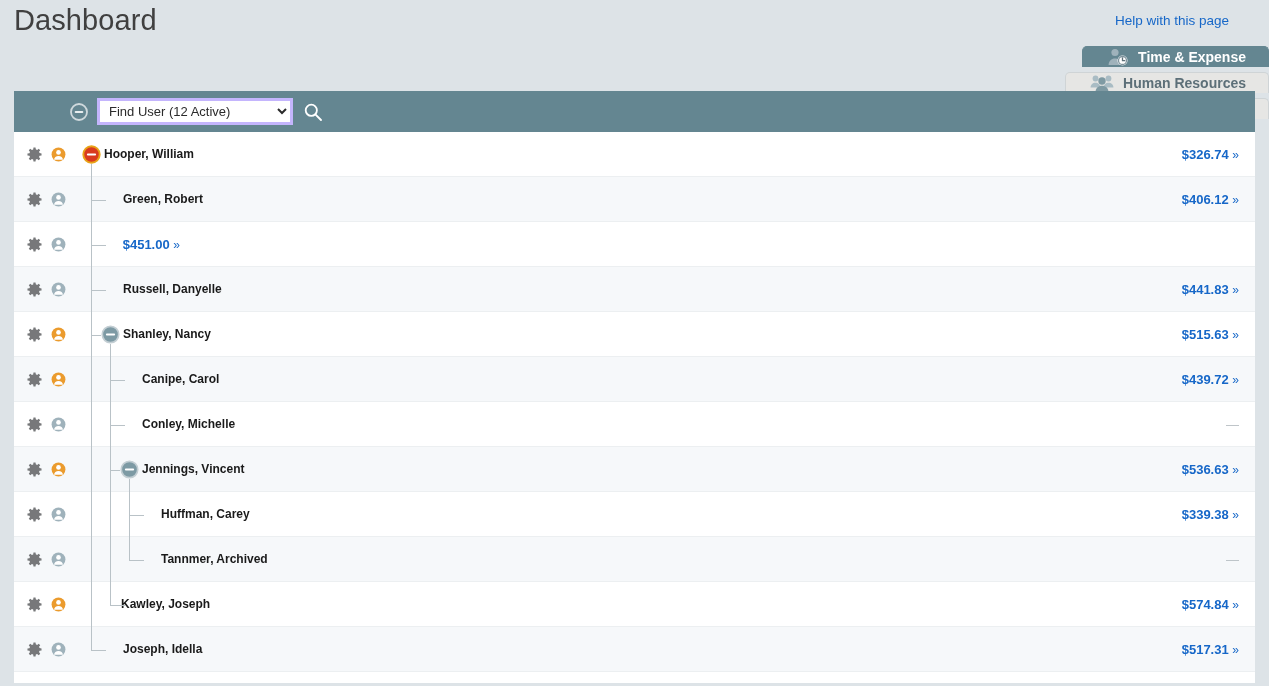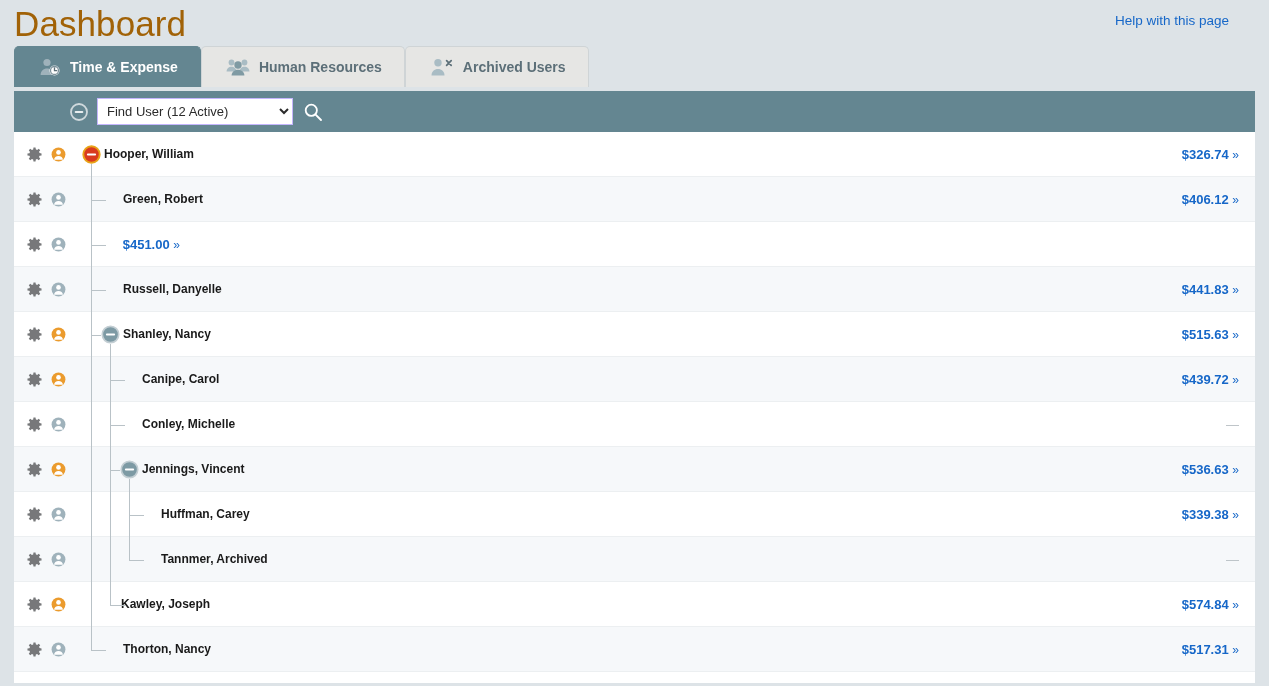--- a/index.html
+++ b/index.html
@@ -19,41 +19,44 @@
   
   .page-header {
     position: relative;
     height: 46px;
     padding: 0 14px;
   }
   .page-title {
     position: absolute;
     left: 14px;
     top: 4px;
-    font-size: 35px;
+    font-size: 29px;
     font-weight: 400;
-    color: #a16207;
+    color: #404040;
     letter-spacing: 0.1px;
   }
   .help-link {
     position: absolute;
     right: 40px;
     top: 13px;
     font-size: 13.5px;
     color: #1667c8;
     text-decoration: none;
     cursor: pointer;
   }
 
   
   .tab-strip {
     position: relative;
     height: 45px;
     padding-left: 14px;
     display: flex;
+    align-items: flex-end;
+    gap: 5px;
+    flex-direction: column;
   }
   .tab {
     height: 41px;
     display: flex;
     align-items: center;
     gap: 9px;
     padding: 0 22px 0 24px;
     border-radius: 5px 5px 0 0;
     font-size: 14px;
     font-weight: bold;
@@ -90,21 +93,21 @@
     cursor: pointer;
   }
   .find-select {
     margin-left: 9px;
     width: 196px;
     height: 27px;
     font-family: "Liberation Sans", sans-serif;
     font-size: 13px;
     color: #2b2b2b;
     background: #ffffff;
-    border: 1px solid #c4b5fd;
+    border: 3px solid #c4b5fd;
     padding-left: 5px;
     cursor: pointer;
   }
   .search-btn {
     margin-left: 10px;
     display: flex;
     align-items: center;
     cursor: pointer;
   }
   .expenses-head {
@@ -516,21 +519,21 @@
         </svg>
       </div>
       <div class="row-person">
         <svg width="15" height="15" viewBox="0 0 16 16">
           <circle cx="8" cy="8" r="7.4" fill="#9fb2bb"></circle>
           <circle cx="8" cy="5.8" r="2.5" fill="#ffffff"></circle>
           <path d="M3.3 13.6c0-2.6 2.1-4.1 4.7-4.1s4.7 1.5 4.7 4.1z" fill="#ffffff"></path>
         </svg>
       </div>
       <div class="row-tree">
-        <span class="node-label" style="margin-left: 54px;">Thorton, Nancy</span>
+        <span class="node-label" style="margin-left: 54px;">Joseph, Idella</span>
       </div>
       <div class="row-amount">$517.31 <span class="chev">»</span></div>
     </div>
     <div class="vline" style="left: 77px; top: 31.5px; height: 486px;"></div>
     <div class="hline" style="left: 77px; top: 67.5px; width: 15px;"></div>
     <div class="hline" style="left: 77px; top: 112.5px; width: 15px;"></div>
     <div class="hline" style="left: 77px; top: 157.5px; width: 15px;"></div>
     <div class="hline" style="left: 77px; top: 202.5px; width: 10px;"></div>
     <div class="hline" style="left: 77px; top: 517.5px; width: 15px;"></div>
     <div class="vline" style="left: 96px; top: 211.5px; height: 261px;"></div>

